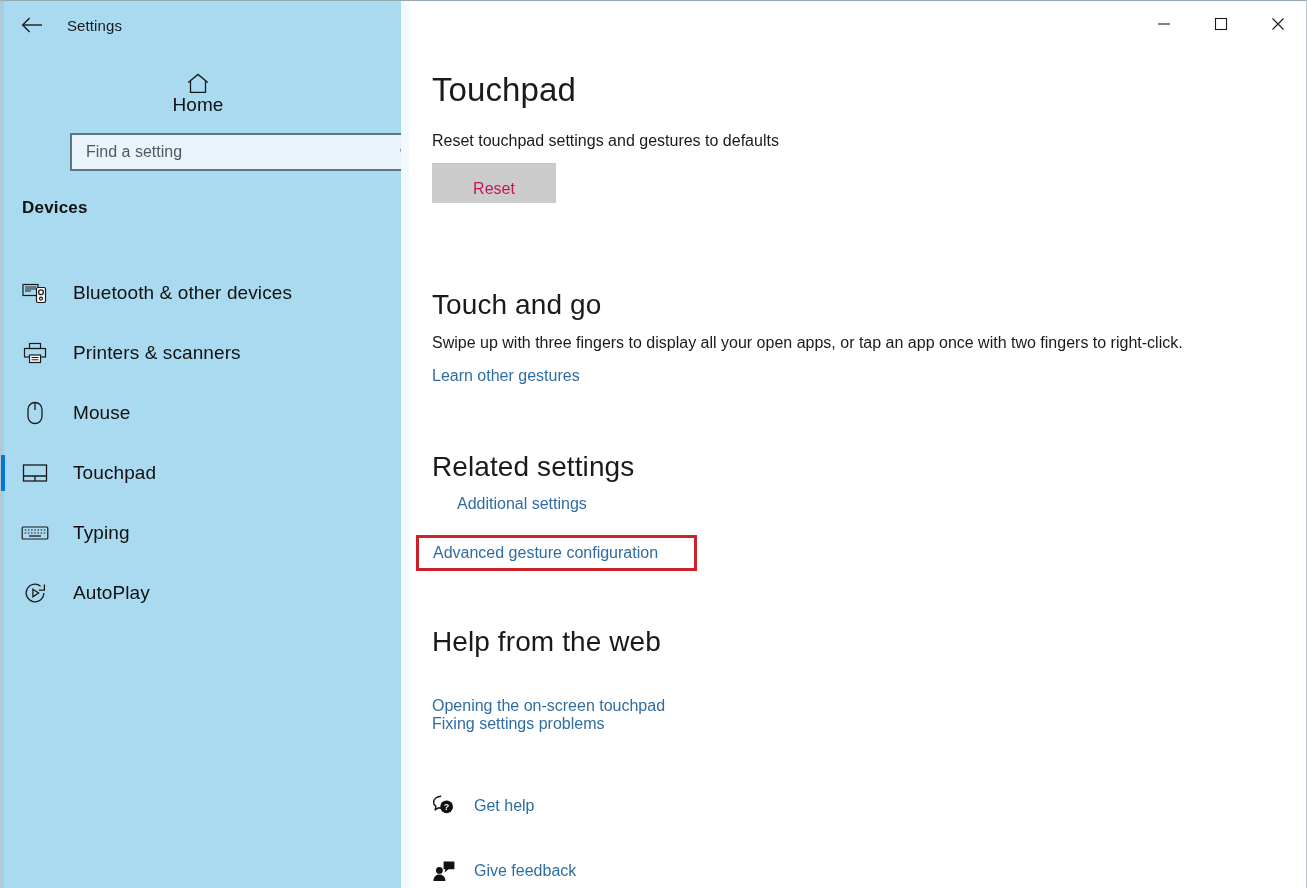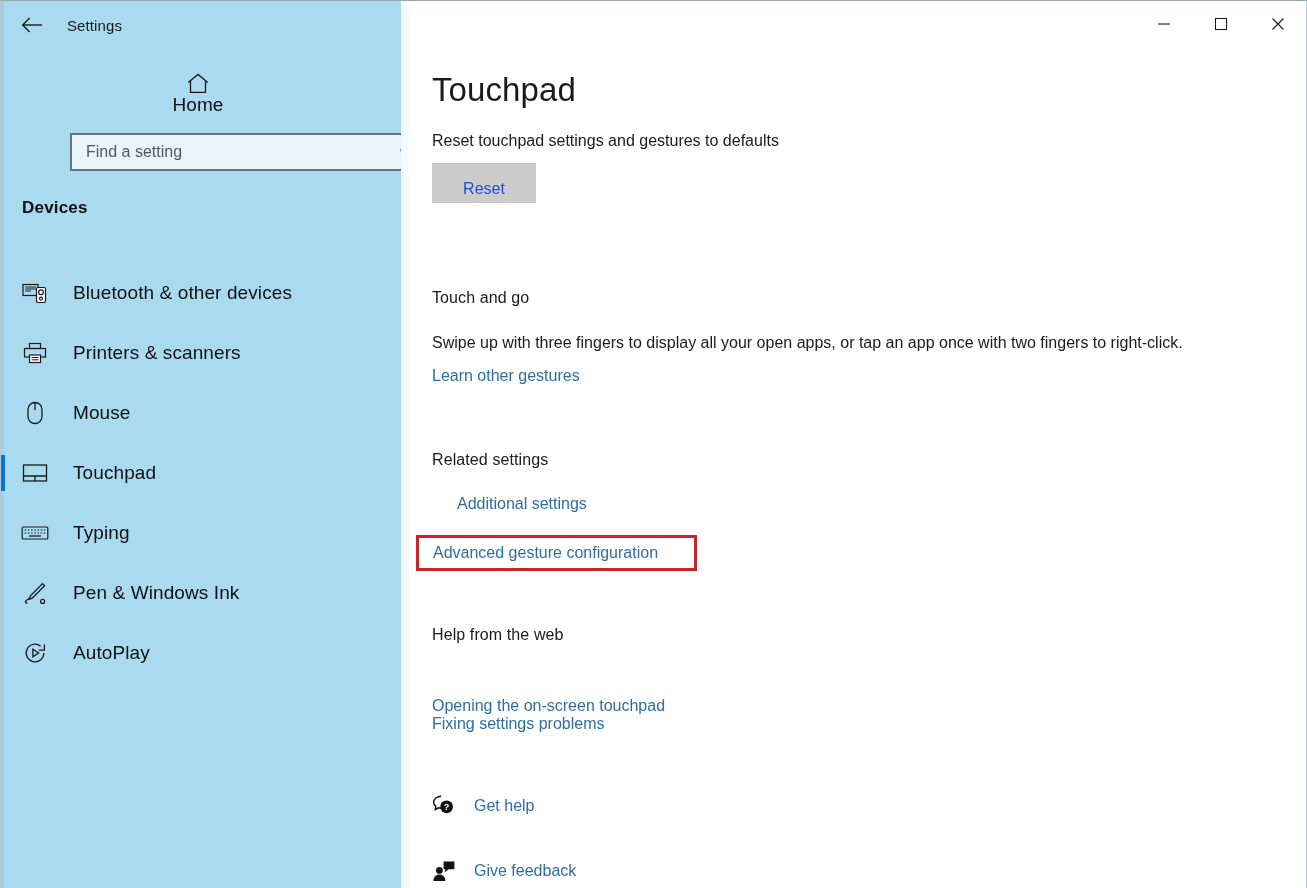--- a/index.html
+++ b/index.html
@@ -249,36 +249,36 @@
     left: 0;
     top: 131px;
     font-size: 16px;
     color: #1a1a1a;
   }
 
   #reset-button {
     position: absolute;
     left: 0;
     top: 162px;
-    width: 104px;
+    width: 124px;
     height: 40px;
     background: #cccccc;
     border: none;
     border-top: 1px solid #c2c2c2;
     font-family: "Liberation Sans", sans-serif;
     font-size: 16px;
-    color: #1d4ed8;
+    color: #be185d;
     cursor: default;
     padding: 16px;
   }
 
   .sec-head {
     position: absolute;
     left: 0;
-    font-size: 16px;
+    font-size: 28px;
     color: #1a1a1a;
     font-weight: normal;
     margin: 0;
     letter-spacing: 0.1px;
   }
   #sec-touch-head { top: 288px; }
   #sec-related-head { top: 450px; }
   #sec-help-head { top: 625px; }
 
   #touch-desc {
@@ -438,31 +438,20 @@
           <svg width="28" height="18" viewBox="0 0 28 18" aria-hidden="true">
             <rect x="1.2" y="3" width="25.6" height="12" rx="1" fill="none" stroke="#1a1a1a" stroke-width="1.2"></rect>
             <path d="M3.6 6 H5.2 M6.8 6 H8.4 M10 6 H11.6 M13.2 6 H14.8 M16.4 6 H18 M19.6 6 H21.2 M22.8 6 H24.4" stroke="#1a1a1a" stroke-width="1.1"></path>
             <path d="M3.6 9 H5.2 M6.8 9 H8.4 M10 9 H11.6 M13.2 9 H14.8 M16.4 9 H18 M19.6 9 H21.2 M22.8 9 H24.4" stroke="#1a1a1a" stroke-width="1.1"></path>
             <path d="M8 12 H20" stroke="#1a1a1a" stroke-width="1.3"></path>
           </svg>
         </span>
         <span class="nav-label">Typing</span>
       </div>
 
-      <div class="nav-item">
-        <span class="sel-bar"></span>
-        <span class="nav-icon">
-          <svg width="24" height="24" viewBox="0 0 24 24" aria-hidden="true">
-            <path d="M19.5 2.6 L21.6 4.7 L9.2 17.1 L6.1 18.2 L7.2 15.1 Z" fill="none" stroke="#1a1a1a" stroke-width="1.3"></path>
-            <path d="M6.5 17.8 C4 18.6 2.4 19.6 2.4 21 C2.4 22 3.6 22.4 4.6 21.8" fill="none" stroke="#1a1a1a" stroke-width="1.3"></path>
-            <circle cx="19.6" cy="20.4" r="2" fill="none" stroke="#1a1a1a" stroke-width="1.2"></circle>
-          </svg>
-        </span>
-        <span class="nav-label">Pen &amp; Windows Ink</span>
-      </div>
 
       <div class="nav-item">
         <span class="sel-bar"></span>
         <span class="nav-icon">
           <svg width="24" height="24" viewBox="0 0 24 24" aria-hidden="true">
             <path d="M20.8 12 A8.8 8.8 0 1 1 17.6 5.2" fill="none" stroke="#1a1a1a" stroke-width="1.3"></path>
             <path d="M21.4 3.6 L21.4 9.2 L15.8 9.2" fill="none" stroke="#1a1a1a" stroke-width="1.3"></path>
             <path d="M9.9 8.3 L15.6 12 L9.9 15.7 Z" fill="none" stroke="#1a1a1a" stroke-width="1.3"></path>
           </svg>
         </span>

